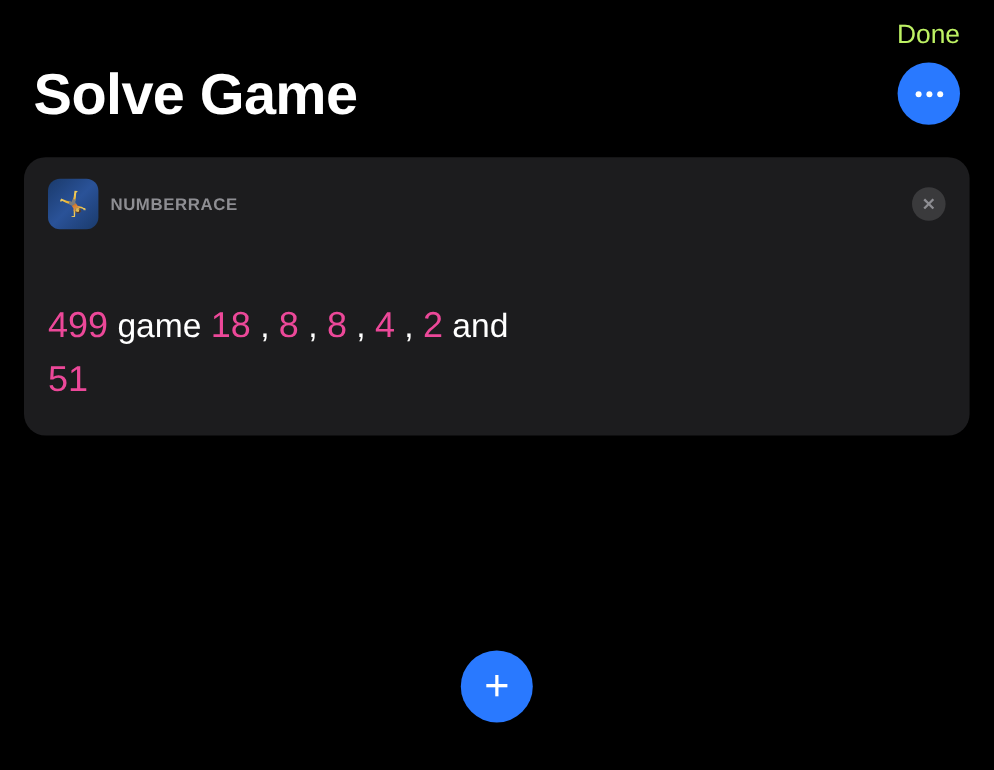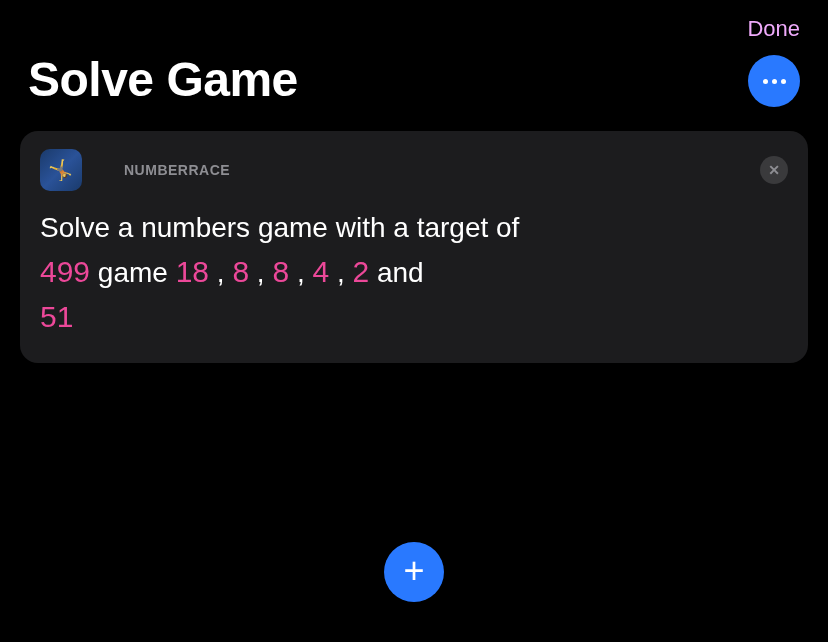--- a/index.html
+++ b/index.html
@@ -17,32 +17,32 @@
       position: relative;
     }
 
     .header {
       display: flex;
       justify-content: flex-end;
       padding: 16px 28px 0 28px;
     }
 
     .done-button {
-      color: #f0abfc;
+      color: #bef264;
       font-size: 22px;
       font-weight: 500;
       background: none;
       border: none;
       cursor: pointer;
     }
 
     .title-row {
       display: flex;
       justify-content: space-between;
-      align-items: flex-end;
+      align-items: flex-start;
       padding: 10px 28px 24px 28px;
     }
 
     .page-title {
       color: #ffffff;
       font-size: 48px;
       font-weight: 800;
       letter-spacing: -0.5px;
     }
 
@@ -108,21 +108,20 @@
       font-size: 20px;
       filter: grayscale(30%);
     }
 
     .app-name {
       color: #8e8e93;
       font-size: 14px;
       font-weight: 600;
       letter-spacing: 0.5px;
       text-transform: uppercase;
-      margin-left: 32px;
     }
 
     .close-button {
       width: 28px;
       height: 28px;
       background-color: #3a3a3c;
       border-radius: 50%;
       border: none;
       cursor: pointer;
       display: flex;
@@ -199,21 +198,20 @@
         <span class="app-icon-figure">🤸</span>
       </div>
       <span class="app-name">NUMBERRACE</span>
     </div>
     <button class="close-button">
       <span class="close-x">✕</span>
     </button>
   </div>
 
   <div class="card-content">
-    <span>Solve a numbers game with a target of</span>
     <br>
     <span class="number-blue">499</span>
     <span> game </span>
     <span class="number-blue">18</span>
     <span> , </span>
     <span class="number-blue">8</span>
     <span> , </span>
     <span class="number-blue">8</span>
     <span> , </span>
     <span class="number-blue">4</span>

